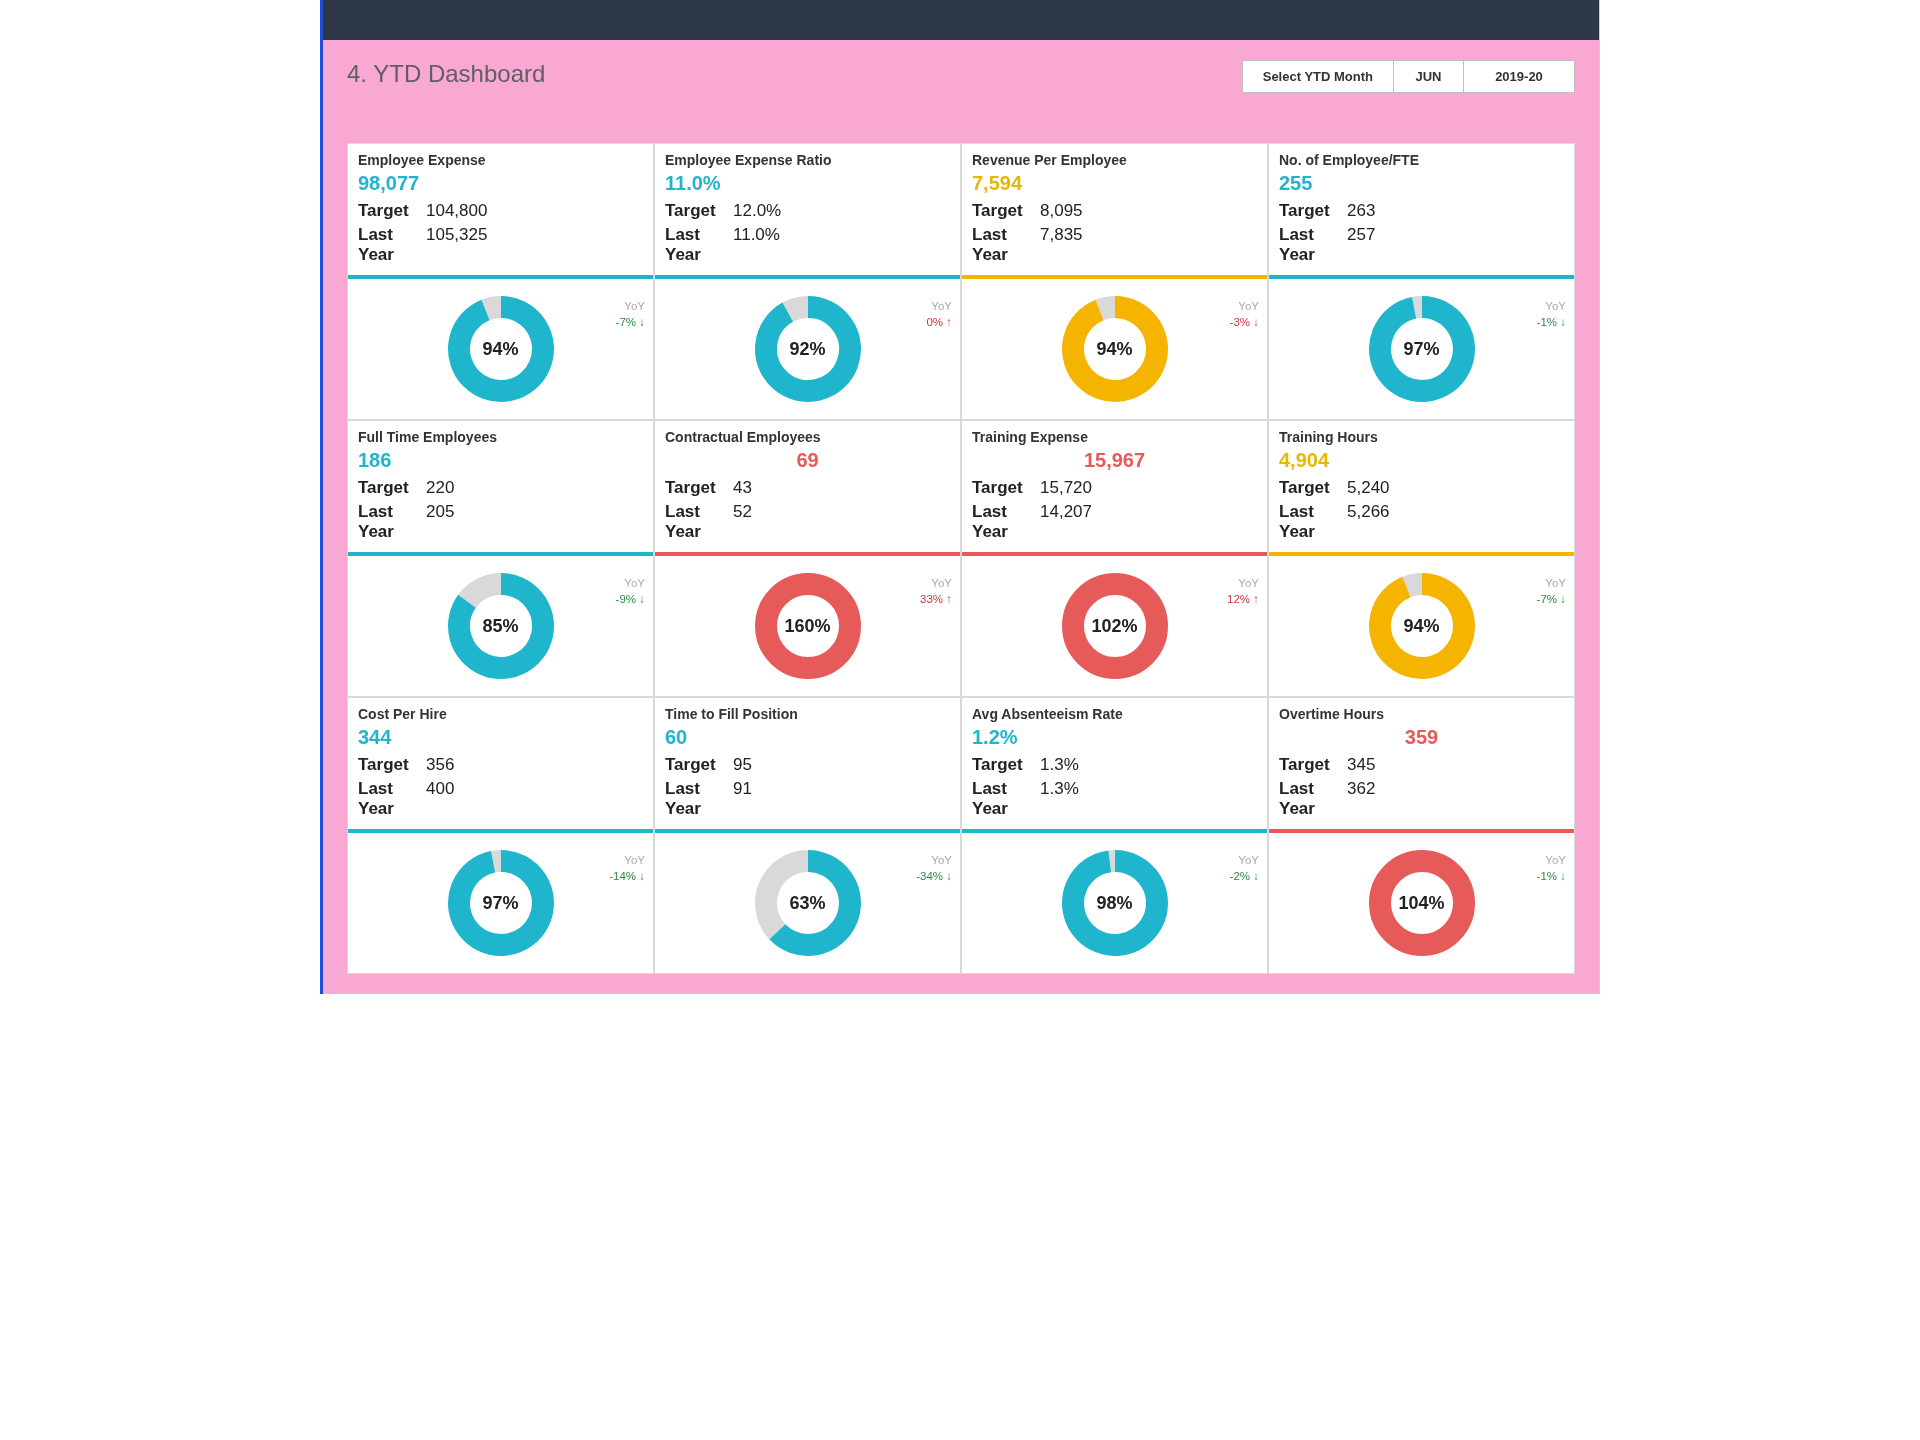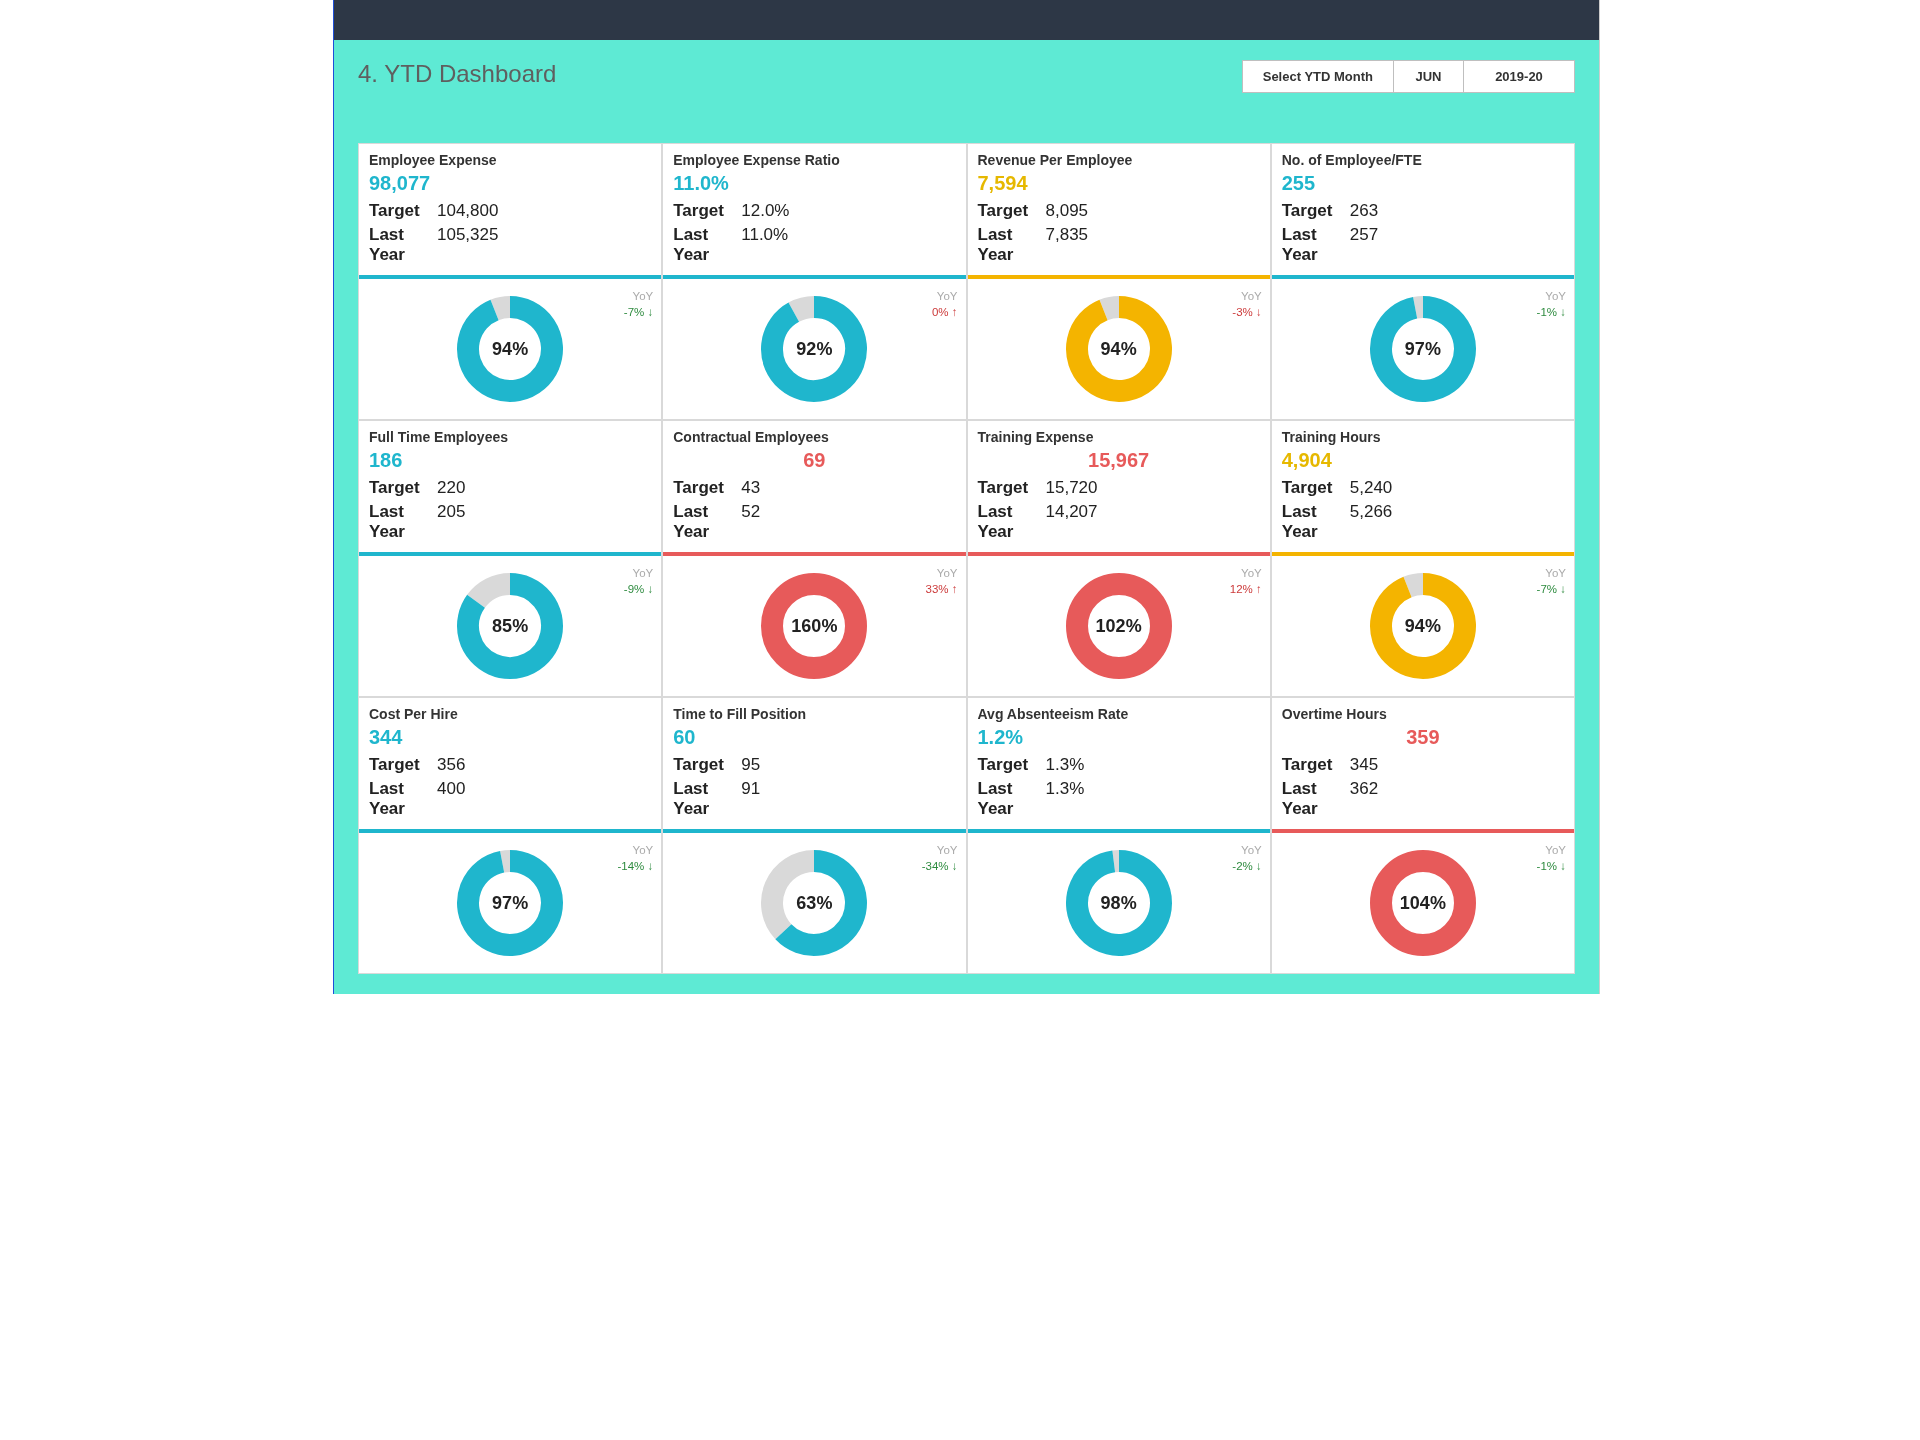--- a/index.html
+++ b/index.html
@@ -3,26 +3,25 @@
 <meta charset="utf-8">
 <style>
   * { margin: 0; padding: 0; box-sizing: border-box; }
   body {
     font-family: Arial, Helvetica, sans-serif;
     background: #fff;
     width: 1280px;
     margin: 0 auto;
   }
   .page-wrap {
-    border-left: 1px solid #1d4ed8;
+    border-left: 3px solid #1d4ed8;
     border-right: 1px solid #ccc;
-    background: #5eead4;
+    background: #f9a8d4;
     padding-bottom: 20px;
     min-height: 960px;
-    margin-left: 13px;
   }
   .top-bar {
     height: 40px;
     background: #2d3746;
   }
   .header-row {
     display: flex;
     justify-content: space-between;
     align-items: flex-start;
     padding: 20px 24px 0 24px;
@@ -85,21 +84,21 @@
   .bar-yellow { background: #f4b400; }
   .bar-red { background: #e75a5a; }
   .card-bottom {
     position: relative;
     height: 140px;
     padding: 4px 8px 4px 8px;
   }
   .yoy-wrap {
     position: absolute;
     right: 8px;
-    top: 9px;
+    top: 19px;
     text-align: right;
     font-size: 11.5px;
     line-height: 1.4;
   }
   .yoy-label { color: #aaa; }
   .yoy-val-green { color: #2e8b3f; }
   .yoy-val-red { color: #cc3a3a; }
   .donut-holder {
     display:flex;
     justify-content:center;

